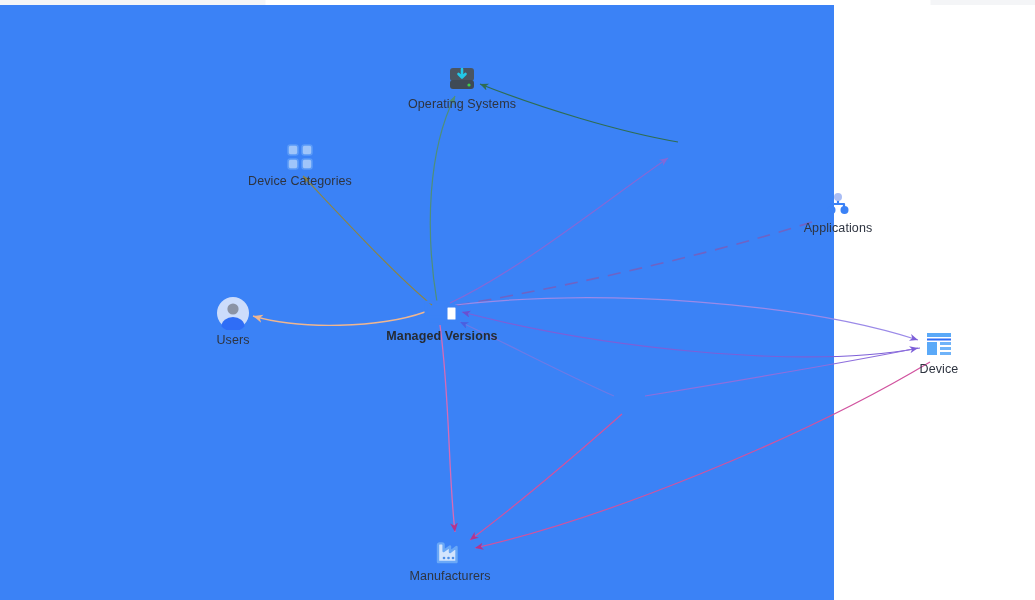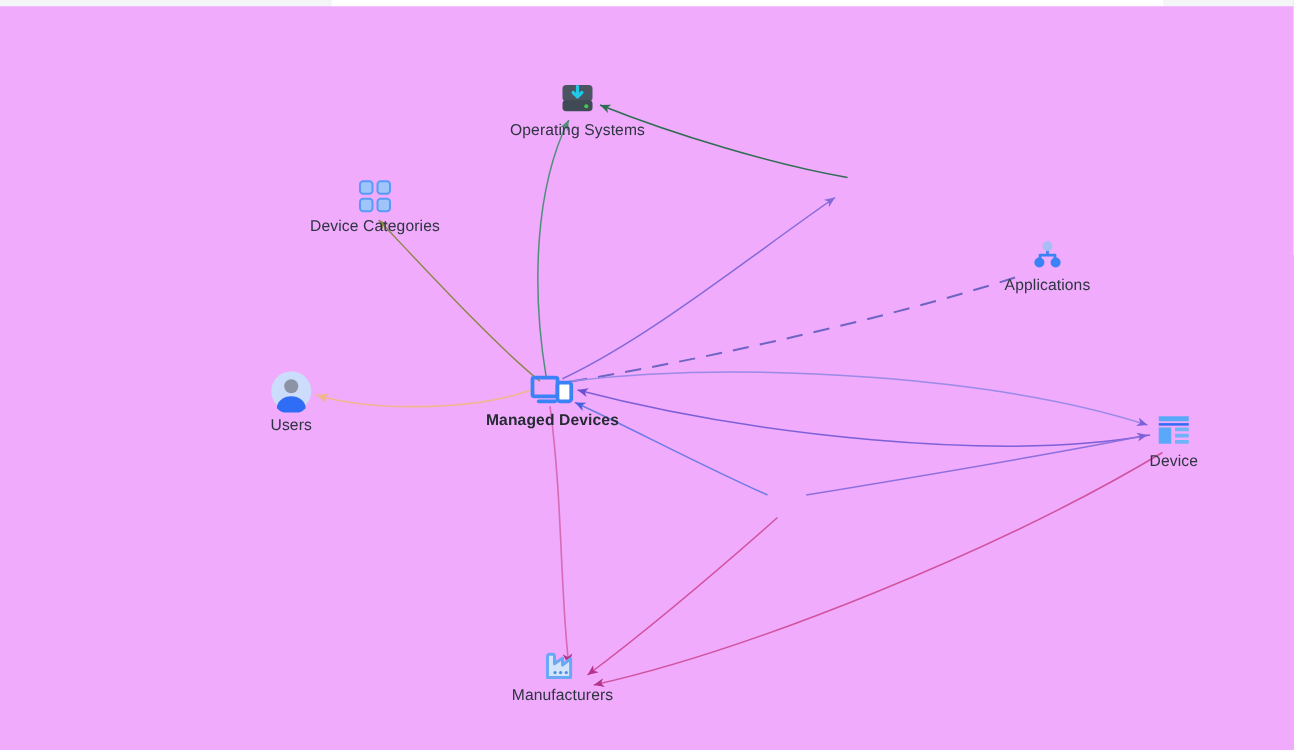--- a/index.html
+++ b/index.html
@@ -7,23 +7,23 @@
     margin: 0;
     padding: 0;
     width: 1035px;
     height: 600px;
     background: #ffffff;
     font-family: "Liberation Sans", sans-serif;
     overflow: hidden;
   }
   #canvas {
     position: relative;
-    width: 1035px;
+    width: 834px;
     height: 600px;
-    background: #f0abfc;
+    background: #3b82f6;
   }
   .top-band {
     position: absolute;
     top: 0; left: 0;
     width: 1035px;
     height: 5px;
     background: linear-gradient(to right,
       #f4f5f7 0px, #f4f5f7 265px,
       #ffffff 266px, #ffffff 930px,
       #f4f5f7 931px, #f4f5f7 1035px);
@@ -183,39 +183,39 @@
   </div>
 
   <div class="node" style="left:442px; top:298px;">
     <span class="node-icon">
       <svg width="36" height="28" viewBox="0 0 36 28" xmlns="http://www.w3.org/2000/svg">
         <rect x="2" y="4" width="20" height="15" rx="1.5" fill="none" stroke="#3b82f6" stroke-width="3"></rect>
         <path d="M7 23 H20" stroke="#3b82f6" stroke-width="3" stroke-linecap="round"></path>
         <rect x="22" y="8" width="11" height="15" rx="2" fill="#ffffff" stroke="#3b82f6" stroke-width="3"></rect>
       </svg>
     </span>
-    <span class="node-label bold">Managed Devices</span>
+    <span class="node-label bold">Managed Versions</span>
   </div>
 
   <div class="node" style="left:939px; top:331px;">
     <span class="node-icon">
       <svg width="30" height="28" viewBox="0 0 30 28" xmlns="http://www.w3.org/2000/svg">
         <rect x="3" y="2" width="24" height="4" fill="#5aa9f8"></rect>
         <rect x="3" y="7.5" width="24" height="2" fill="#2f6df6"></rect>
         <rect x="3" y="11" width="10" height="13" fill="#5aa9f8"></rect>
         <rect x="16" y="11" width="11" height="3" fill="#6fb3f9"></rect>
         <rect x="16" y="16" width="11" height="3" fill="#6fb3f9"></rect>
         <rect x="16" y="21" width="11" height="3" fill="#6fb3f9"></rect>
       </svg>
     </span>
     <span class="node-label">Device</span>
   </div>
 
 
-  <div class="node" style="left:450px; top:516px;">
+  <div class="node" style="left:450px; top:536px;">
     <span class="node-icon">
       <svg width="30" height="30" viewBox="0 0 30 30" xmlns="http://www.w3.org/2000/svg">
         <path d="M3 26 V9 a1.6 1.6 0 0 1 1.6 -1.6 H7 a1.6 1.6 0 0 1 1.6 1.6 V15 L15 10.5 V16 L21.5 11 V26 z" fill="#d3e4fd" stroke="#6aa8f7" stroke-width="2.4" stroke-linejoin="round"></path>
         <circle cx="9" cy="22" r="1.3" fill="#4e8fe8"></circle>
         <circle cx="13.5" cy="22" r="1.3" fill="#4e8fe8"></circle>
         <circle cx="18" cy="22" r="1.3" fill="#4e8fe8"></circle>
       </svg>
     </span>
     <span class="node-label">Manufacturers</span>
   </div>

